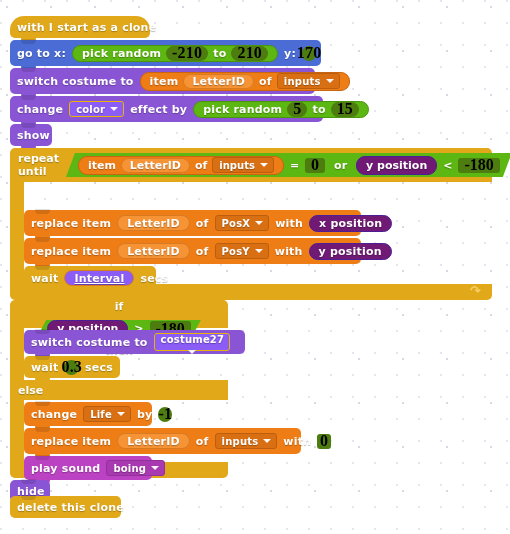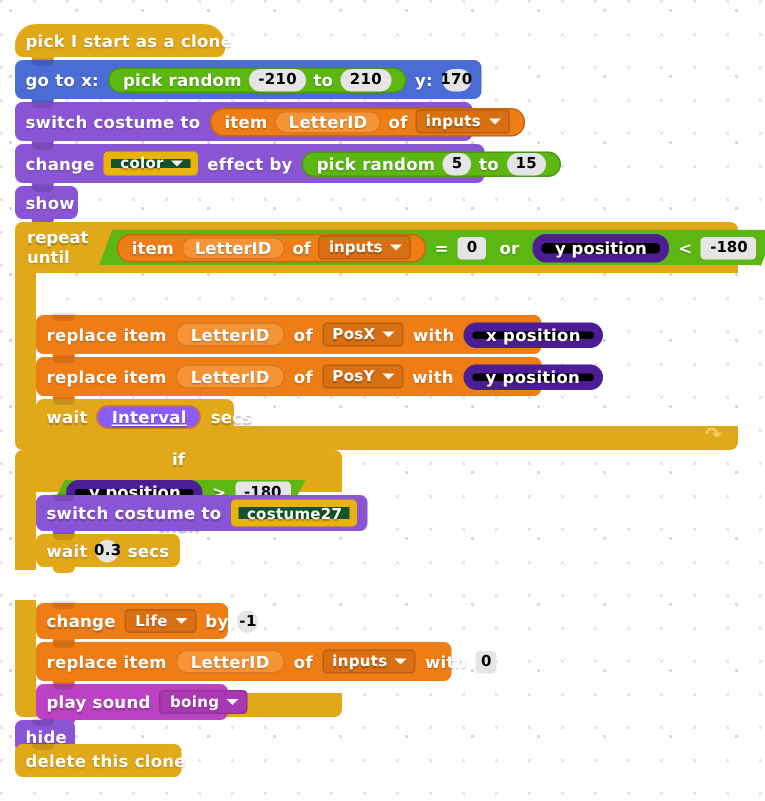--- a/index.html
+++ b/index.html
@@ -58,43 +58,43 @@
 
   
   .rep{
     display:inline-flex;align-items:center;justify-content:flex-end;
     height:17px;padding:0 9px;border-radius:9px;
     font-size:11px;font-weight:bold;color:#fff;
     text-shadow:0 1px 1px rgba(0,0,0,.3);
     box-sizing:border-box;
     white-space:nowrap;gap:5px;
   }
-  .rep-motion{background:#000000;border:6px solid #4c1d95;}
+  .rep-motion{background:#701a75;border:1px solid #4c1d95;}
   .rep-data{background:#ee7d16;border:1px solid #c96511;}
   .rep-op{background:#5cb712;border:1px solid #4a9410;}
 
   
   .inp{
     display:inline-flex;align-items:center;justify-content:center;
     height:15px;min-width:14px;padding:0 6px;
-    background:#e5e5e5;border-radius:8px;
-    color:#000;font-size:10px;font-weight:bold;
-    text-shadow:none;box-sizing:border-box;
+    background:#4d7c0f;border-radius:8px;
+    color:#000;font-size:16px;font-weight:bold;
+    text-shadow:none;box-sizing:border-box;font-family:Liberation Serif, serif;
   }
   .inp-rect{border-radius:3px;}
 
   
   .dd{
     display:inline-flex;align-items:center;gap:5px;
     height:16px;padding:0 5px 0 6px;
     border-radius:3px;box-sizing:border-box;
     font-size:10px;font-weight:bold;color:#fff;
     text-shadow:0 1px 1px rgba(0,0,0,.3);
   }
-  .dd.on-looks{background:#14532d;border:5px solid #eab308;}
+  .dd.on-looks{background:#8b5cf6;border:1px solid #eab308;}
   .dd.on-data{background:#d86f13;border:1px solid #bb5f0e;}
   .dd.on-sound{background:#a839b0;border:1px solid #93309b;}
   .dd .arw{
     width:0;height:0;border-left:4px solid transparent;
     border-right:4px solid transparent;border-top:4px solid #fff;
     opacity:.95;
   }
 
   
   .hex{
@@ -147,21 +147,21 @@
   }
   .wm .wchat:before{left:0;top:0;width:9px;height:7px;}
   .wm .wchat:after{left:5px;top:3px;width:8px;height:6.5px;background:#fff;}
 </style>
 </head>
 <body>
 
 <div class="canvas">
 
   <div class="blk hat c-control bump" style="left:10px;top:16px;width:140px;height:22px;">
-    <span class="lbl">pick I start as a clone</span>
+    <span class="lbl">with I start as a clone</span>
   </div>
 
   <div class="blk c-motion notch bump" style="left:10px;top:40px;width:311px;height:26px;">
     <span class="lbl">go to x:</span>
     <span class="rep rep-op">
       <span>pick random</span>
       <span class="inp">-210</span>
       <span>to</span>
       <span class="inp">210</span>
     </span>
@@ -269,20 +269,23 @@
       <span class="hex">
         <span class="rep rep-motion" style="height:17px;">y position</span>
         <span>&gt;</span>
         <span class="inp inp-rect">-180</span>
       </span>
       <span class="lbl">then</span>
     </div>
 
     <div class="c-left c-control" style="top:28px;height:52px;"></div>
 
+    <div class="c-mid c-control" style="top:80px;width:218px;height:20px;">
+      <span class="lbl">else</span>
+    </div>
 
     <div class="c-left c-control" style="top:100px;height:62px;"></div>
 
     <div class="c-bot c-control" style="top:162px;width:218px;height:16px;"></div>
 
     <div class="blk c-looks notch bump" style="left:14px;top:30px;width:221px;height:24px;">
       <span class="lbl">switch costume to</span>
       <span class="dd on-looks" style="height:18px;flex-direction:column;">
         <span>costume27</span>
         <i class="arw"></i>

